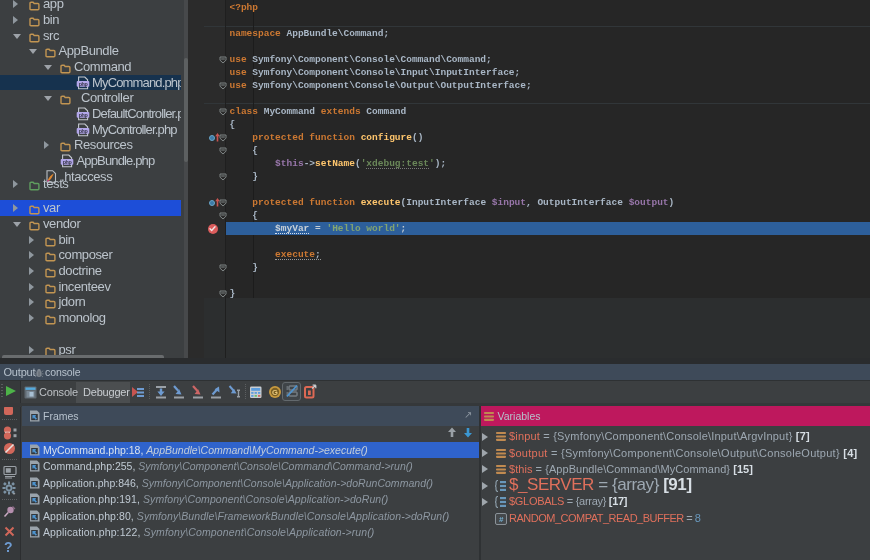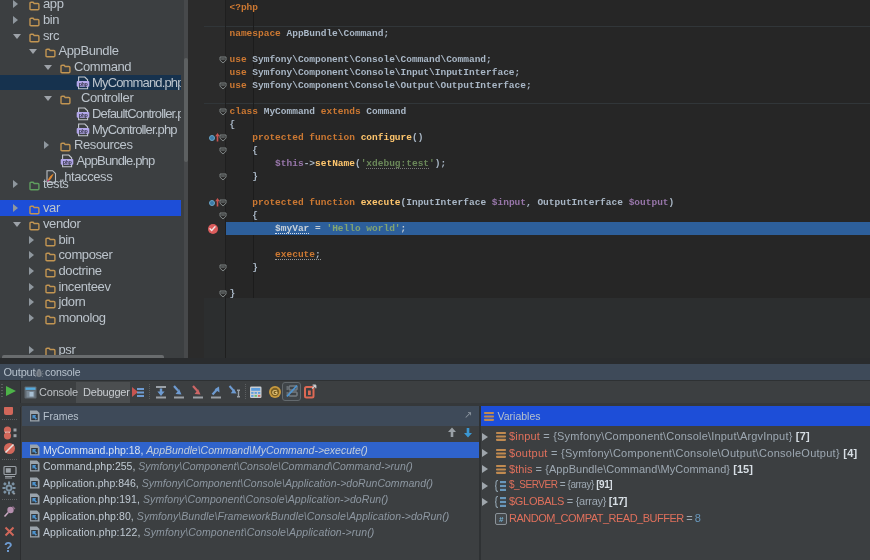--- a/index.html
+++ b/index.html
@@ -401,21 +401,21 @@
 <div style="position:absolute;left:0;top:403px;width:870px;height:4px;background:#35383a"></div>
 <div style="position:absolute;left:22px;top:406px;width:457px;height:20px;background:#3e4a59">
 <svg width="11" height="12" viewBox="0 0 11 12" style="position:absolute;left:7px;top:4px">
         <path d="M1 0.5 h7 l2.5 2.5 v8.5 h-9.5z" fill="#9aa3ab"></path>
         <rect x="2.2" y="4" width="6.6" height="6.2" fill="#32373c"></rect>
         <path d="M3.4 5 h3.4 v1.4 h-1 l2.2 2.2 -1.2 1.2 -2.2-2.2 v1 h-1.2z" fill="#4d94d0"></path>
       </svg>
 <span style="position:absolute;left:21px;font-size:10.5px;line-height:20px;color:#b6c1cc">Frames</span>
 <span style="position:absolute;left:442px;top:3px;color:#8d97a1;font-size:10px">↗</span>
     </div>
-<div style="position:absolute;left:481px;top:406px;width:389px;height:20px;background:#1d4ed8">
+<div style="position:absolute;left:481px;top:406px;width:389px;height:20px;background:#be185d">
 <svg width="10" height="9" viewBox="0 0 10 9" style="position:absolute;left:3px;top:6px">
         <rect x="0" y="0" width="10" height="2.1" rx="0.8" fill="#c08a50"></rect>
         <rect x="0" y="3.4" width="10" height="2.1" rx="0.8" fill="#c08a50"></rect>
         <rect x="0" y="6.8" width="10" height="2.1" rx="0.8" fill="#c08a50"></rect>
       </svg>
 <span style="position:absolute;left:16.5px;font-size:10.5px;line-height:20px;color:#b6c1cc">Variables</span>
     </div>
 <svg style="position:absolute;left:447px;top:427px" width="10" height="11" viewBox="0 0 10 11">
       <path d="M5 0.5 L9 5 L6.3 5 L6.3 10 L3.7 10 L3.7 5 L1 5z" fill="#9aa0a6"></path>
     </svg>
@@ -499,21 +499,21 @@
     </div>
     <div style="position:absolute;left:481px;top:460.8px;width:389px;height:16.3px;font-size:11px;letter-spacing:0.05px;line-height:16.3px;overflow:hidden">
       <span style="position:absolute;left:1px;top:4.5px;width:0;height:0;border-top:4px solid transparent;border-bottom:4px solid transparent;border-left:6px solid #9fa6ac"></span>
       <svg width="10" height="9" viewBox="0 0 10 9" style="position:absolute;left:15px;top:4px">
         <rect x="0" y="0" width="10" height="2.1" rx="0.8" fill="#c08a50"></rect>
         <rect x="0" y="3.4" width="10" height="2.1" rx="0.8" fill="#c08a50"></rect>
         <rect x="0" y="6.8" width="10" height="2.1" rx="0.8" fill="#c08a50"></rect>
       </svg>
       <span style="position:absolute;left:28px;white-space:nowrap"><span style="color:#e0705c">$this</span><span style="color:#9da8b2"> = {AppBundle\Command\MyCommand} </span><b style="color:#d7dee4">[15]</b></span>
     </div>
-    <div style="position:absolute;left:481px;top:477.1px;width:389px;height:16.3px;font-size:10px;letter-spacing:-0.45px;line-height:16.3px;overflow:hidden">
+    <div style="position:absolute;left:481px;top:477.1px;width:389px;height:16.3px;font-size:17px;letter-spacing:-0.45px;line-height:16.3px;overflow:hidden">
       <span style="position:absolute;left:1px;top:4.5px;width:0;height:0;border-top:4px solid transparent;border-bottom:4px solid transparent;border-left:6px solid #9fa6ac"></span>
       <svg width="12" height="12" viewBox="0 0 12 12" style="position:absolute;left:14px;top:3px">
         <path d="M3 0.5 q-2 0 -2 2 v2 q0 1.5 -1 1.5 q1 0 1 1.5 v2 q0 2 2 2" fill="none" stroke="#91a3b0" stroke-width="1.1"></path>
         <rect x="5" y="1" width="6" height="2.2" fill="#6897bb"></rect>
         <rect x="5" y="4.9" width="6" height="2.2" fill="#6897bb"></rect>
         <rect x="5" y="8.8" width="6" height="2.2" fill="#6897bb"></rect>
       </svg>
       <span style="position:absolute;left:28px;white-space:nowrap"><span style="color:#e0705c">$_SERVER</span><span style="color:#9da8b2"> = {array} </span><b style="color:#d7dee4">[91]</b></span>
     </div>
     <div style="position:absolute;left:481px;top:493.4px;width:389px;height:16.3px;font-size:11px;letter-spacing:-0.3px;line-height:16.3px;overflow:hidden">

